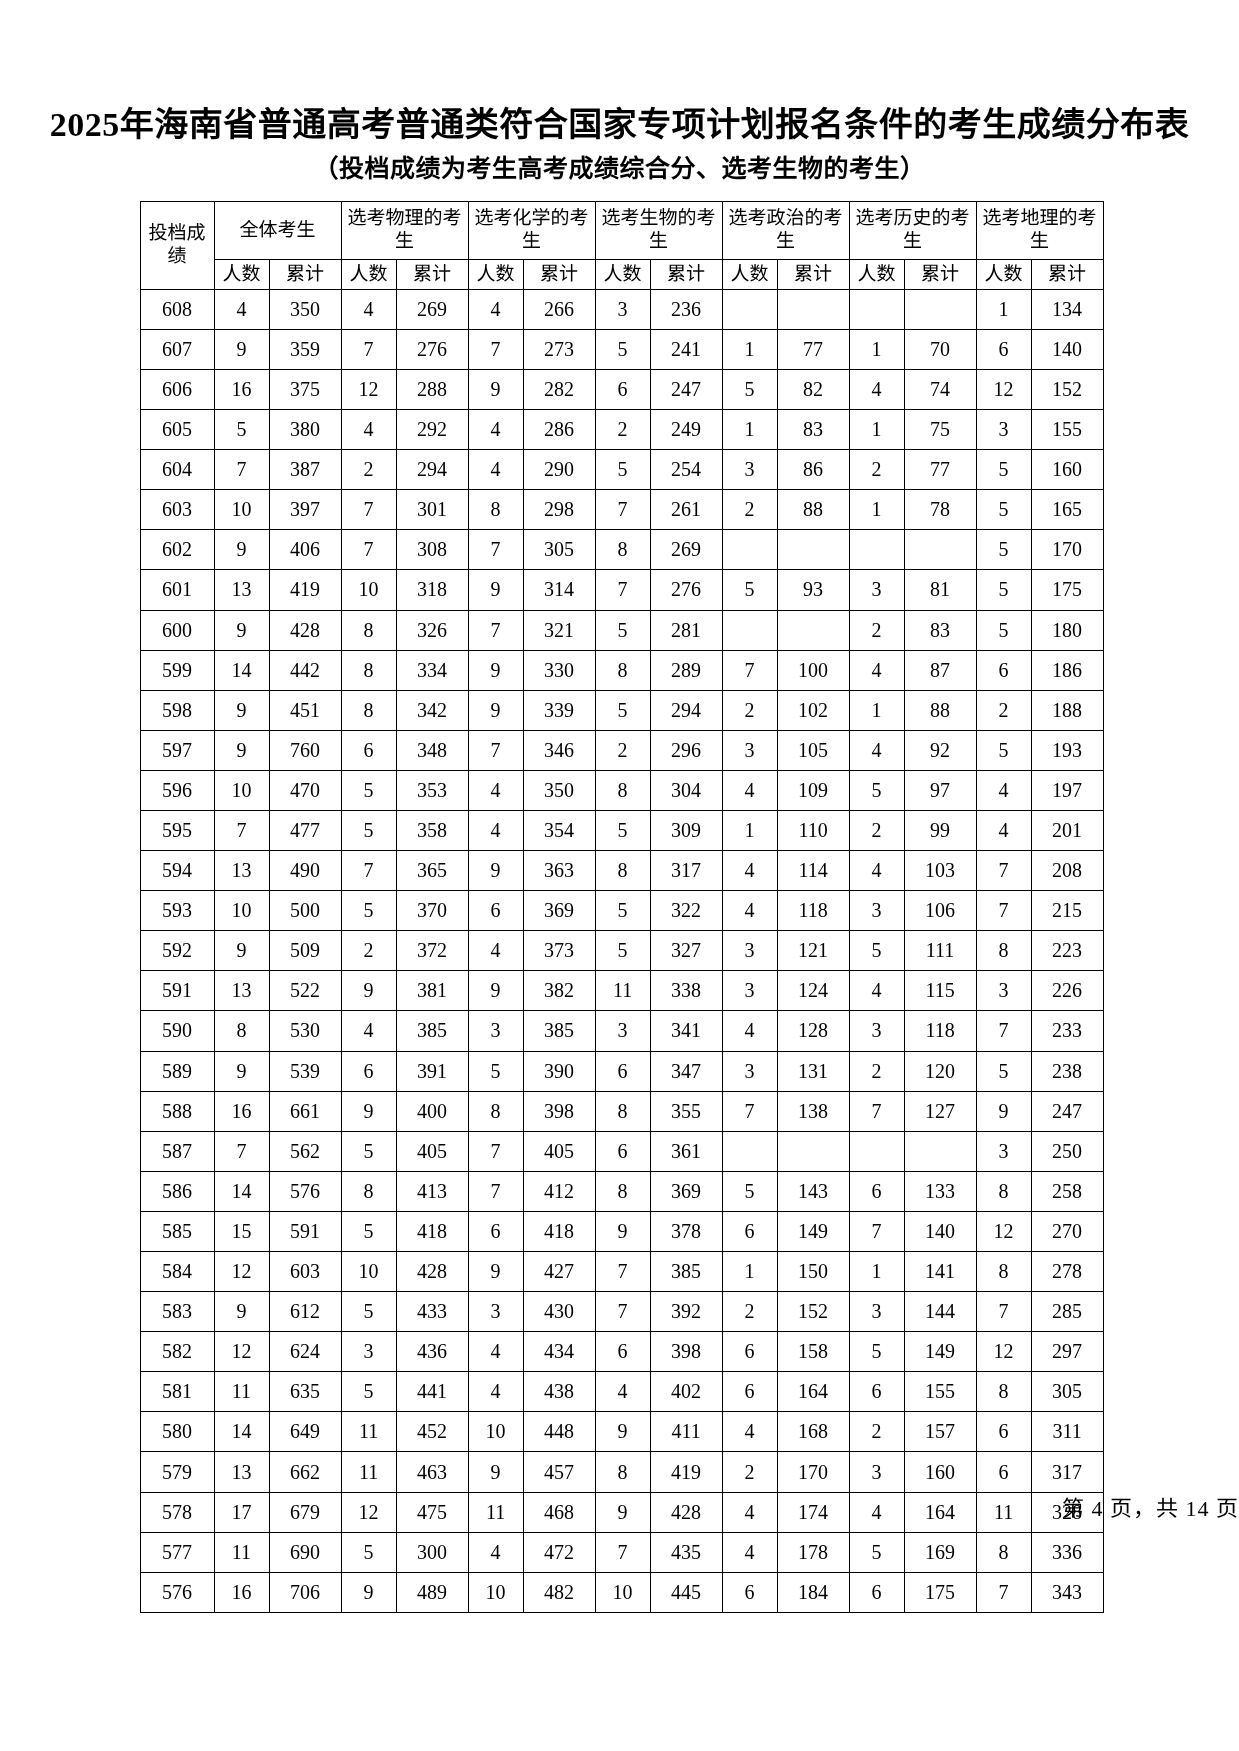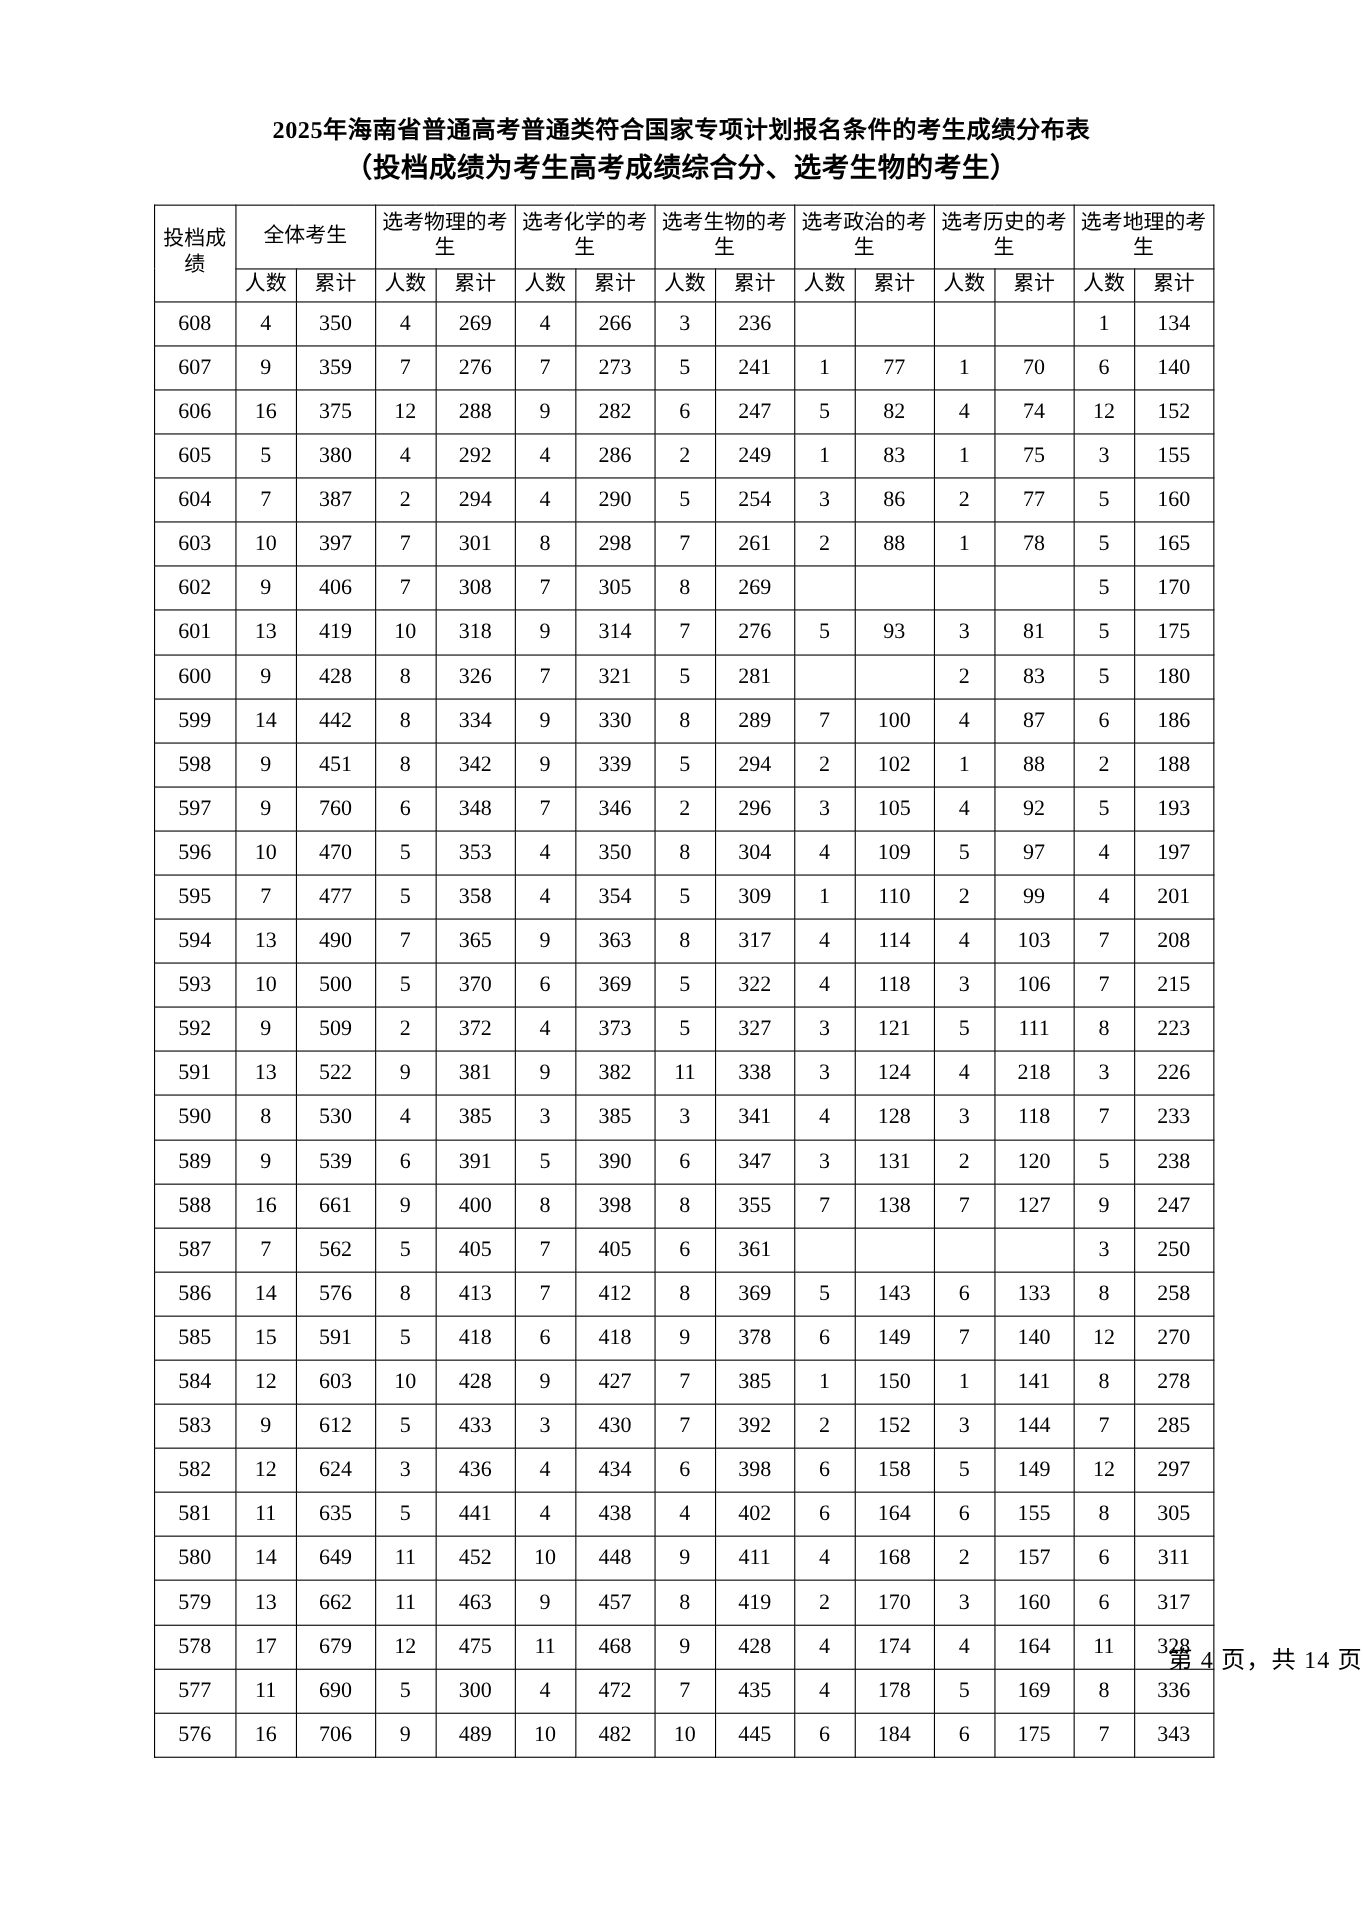--- a/index.html
+++ b/index.html
@@ -20,21 +20,21 @@
     height: 1751px;
     box-sizing: border-box;
     padding: 0;
     position: relative;
   }
   .title-block {
     text-align: center;
     padding-top: 104px;
   }
   .doc-title {
-    font-size: 22px;
+    font-size: 34px;
     font-weight: 700;
     letter-spacing: 0.5px;
     line-height: 1.25;
     margin: 0;
   }
   .doc-subtitle {
     font-size: 25px;
     font-weight: 700;
     letter-spacing: 0.5px;
     line-height: 1.25;
@@ -448,21 +448,21 @@
             <td>522</td>
             <td>9</td>
             <td>381</td>
             <td>9</td>
             <td>382</td>
             <td>11</td>
             <td>338</td>
             <td>3</td>
             <td>124</td>
             <td>4</td>
-            <td>218</td>
+            <td>115</td>
             <td>3</td>
             <td>226</td>
           </tr>
           <tr>
             <td class="score-cell">590</td>
             <td>8</td>
             <td>530</td>
             <td>4</td>
             <td>385</td>
             <td>3</td>

